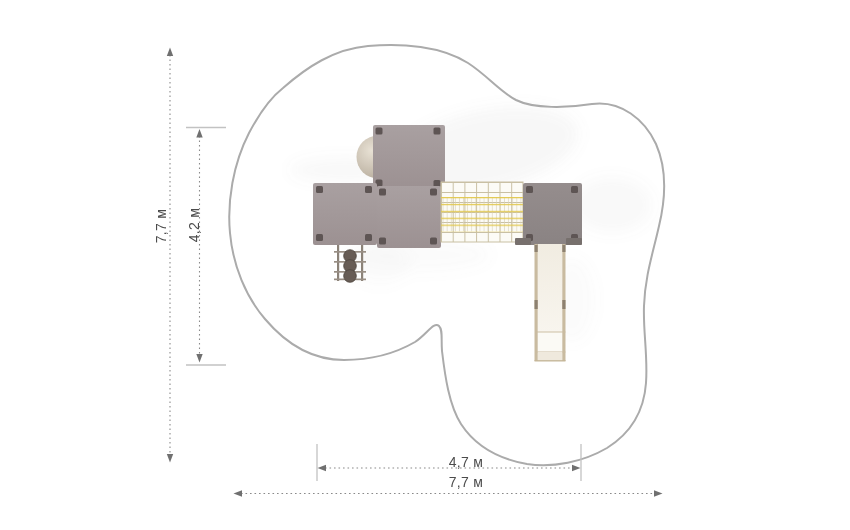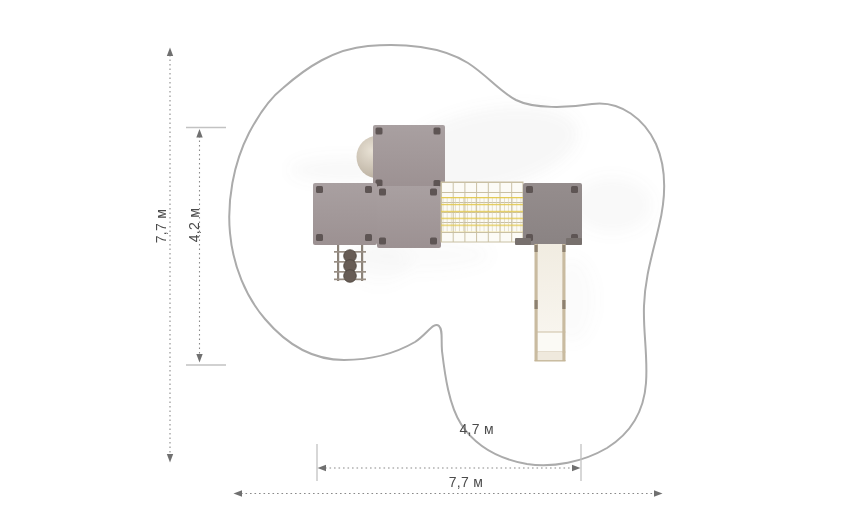--- a/index.html
+++ b/index.html
@@ -185,15 +185,15 @@
 
     <g>
       <line class="dimline" x1="241" y1="493.5" x2="655" y2="493.5"></line>
       <polygon class="arrow" points="242,490.3 242,496.7 233.5,493.5"></polygon>
       <polygon class="arrow" points="654,490.3 654,496.7 662.5,493.5"></polygon>
     </g>
   </svg>
 
   <div class="dim-label rot" style="left:133px;top:218px;">7,7 м</div>
   <div class="dim-label rot" style="left:166px;top:217px;">4,2 м</div>
-  <div class="dim-label" style="left:438px;top:421px;text-align:right;">4,7 м</div>
+  <div class="dim-label" style="left:438px;top:454px;">4,7 м</div>
   <div class="dim-label" style="left:438px;top:474px;">7,7 м</div>
 </div>
 
 </body></html>

